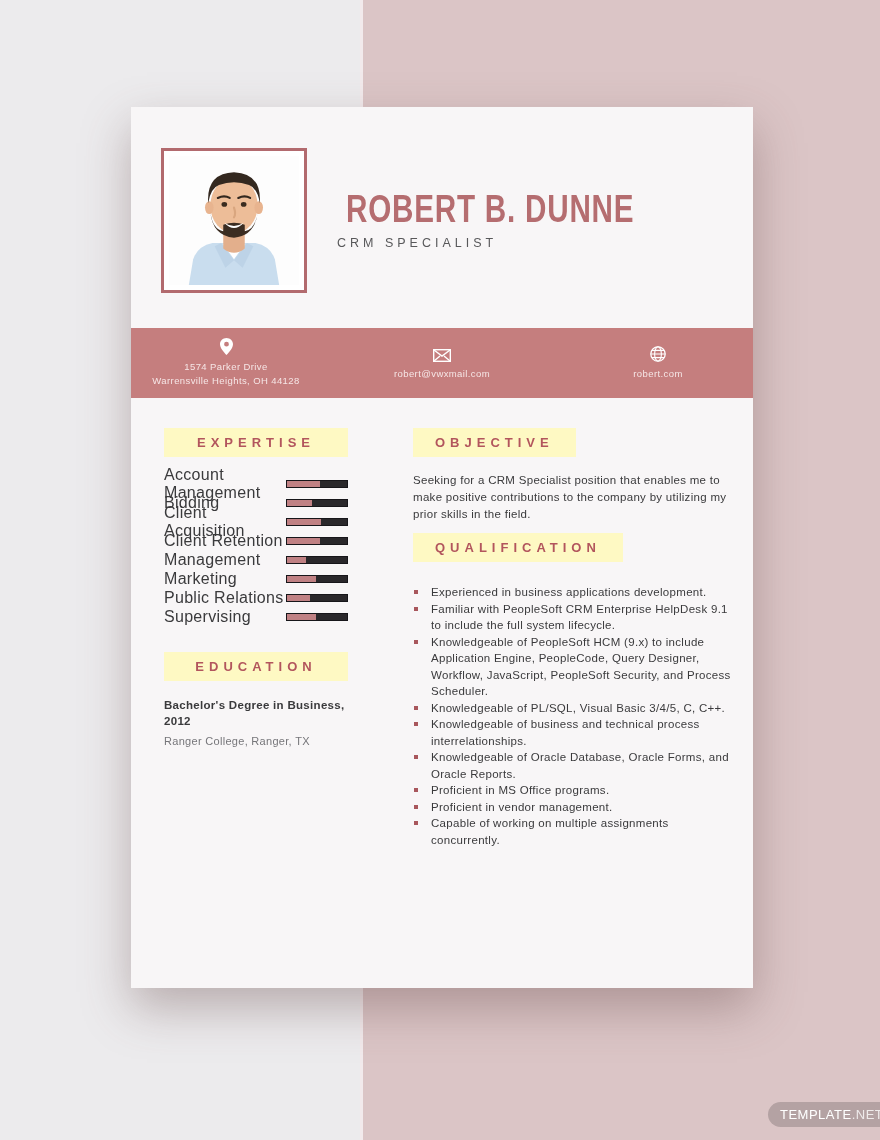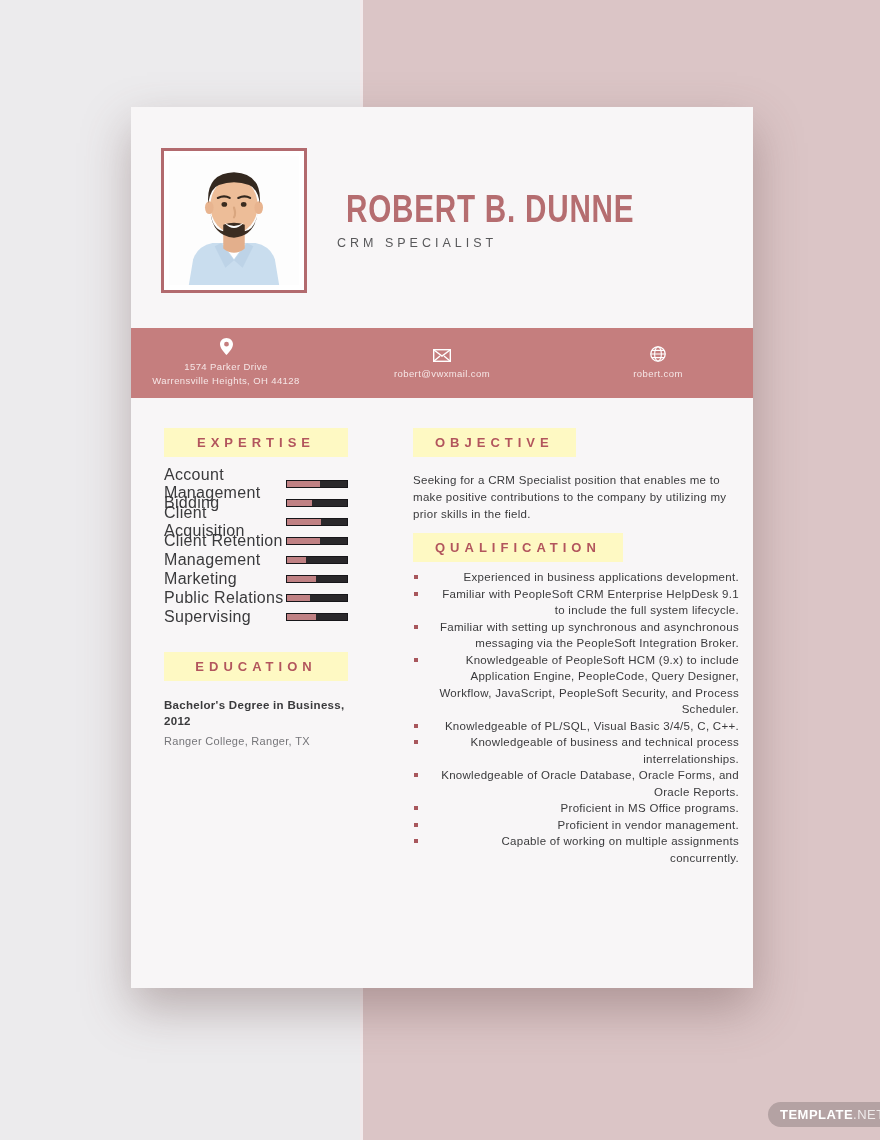--- a/index.html
+++ b/index.html
@@ -69,33 +69,33 @@
   
   .edu-band{margin-top:26px;}
   .edu-degree{margin-top:16px;font-size:11.5px;font-weight:bold;color:#3a3a3c;line-height:16px;letter-spacing:.3px;}
   .edu-school{margin-top:6px;font-size:11px;color:#76767a;letter-spacing:.3px;}
 
   
   .objective-text{
     margin-top:15px;font-size:11.5px;color:#3a3a3c;line-height:17px;letter-spacing:.3px;
   }
   .qual-band-wrap{margin-top:10px;}
-  .qual-list{list-style:none;margin:7px 0 0 0;padding:0;text-align:right;}
+  .qual-list{list-style:none;margin:22px 0 0 0;padding:0;}
   .qual-item{position:relative;padding-left:18px;font-size:11.5px;color:#3a3a3c;line-height:16.5px;letter-spacing:.3px;}
   .qual-item .bullet{
     position:absolute;left:1px;top:6px;width:4px;height:4px;background:#a8565c;
   }
 
   
   .watermark{
     position:absolute;left:768px;top:1102px;height:25px;
     background:#b4a2a3;border-radius:13px;display:flex;align-items:center;
     padding:0 12px;
   }
-  .watermark .wm-bold{color:#ffffff;font-weight:bold;font-size:13px;letter-spacing:.5px;}
+  .watermark .wm-bold{color:#ffffff;font-weight:normal;font-size:13px;letter-spacing:.5px;}
   .watermark .wm-light{color:rgba(255,255,255,.78);font-size:13px;letter-spacing:.5px;}
 </style>
 </head>
 <body>
 
 <div class="bg-left"></div>
 <div class="bg-right"></div>
 <div class="bg-seam"></div>
 
 <div class="card">
@@ -228,21 +228,21 @@
     <div>
       <div class="band inline">OBJECTIVE</div>
     </div>
     <div class="objective-text">Seeking for a CRM Specialist position that enables me to make positive contributions to the company by utilizing my prior skills in the field.</div>
     <div class="qual-band-wrap">
       <div class="band inline">QUALIFICATION</div>
     </div>
     <ul class="qual-list">
         <li class="qual-item"><span class="bullet"></span><span>Experienced in business applications development.</span></li>
         <li class="qual-item"><span class="bullet"></span><span>Familiar with PeopleSoft CRM Enterprise HelpDesk 9.1 to include the full system lifecycle.</span></li>
-        <li class="qual-item"><span class="bullet"></span><span>Familiar with setting up synchronous and asynchronous messaging via the PeopleSoft Integration Broker.</span></li>
+        <li class="qual-item"><span class="bullet"></span></li>
         <li class="qual-item"><span class="bullet"></span><span>Knowledgeable of PeopleSoft HCM (9.x) to include Application Engine, PeopleCode, Query Designer, Workflow, JavaScript, PeopleSoft Security, and Process Scheduler.</span></li>
         <li class="qual-item"><span class="bullet"></span><span>Knowledgeable of PL/SQL, Visual Basic 3/4/5, C, C++.</span></li>
         <li class="qual-item"><span class="bullet"></span><span>Knowledgeable of business and technical process interrelationships.</span></li>
         <li class="qual-item"><span class="bullet"></span><span>Knowledgeable of Oracle Database, Oracle Forms, and Oracle Reports.</span></li>
         <li class="qual-item"><span class="bullet"></span><span>Proficient in MS Office programs.</span></li>
         <li class="qual-item"><span class="bullet"></span><span>Proficient in vendor management.</span></li>
         <li class="qual-item"><span class="bullet"></span><span>Capable of working on multiple assignments concurrently.</span></li>
       </ul>
   </div>
 

